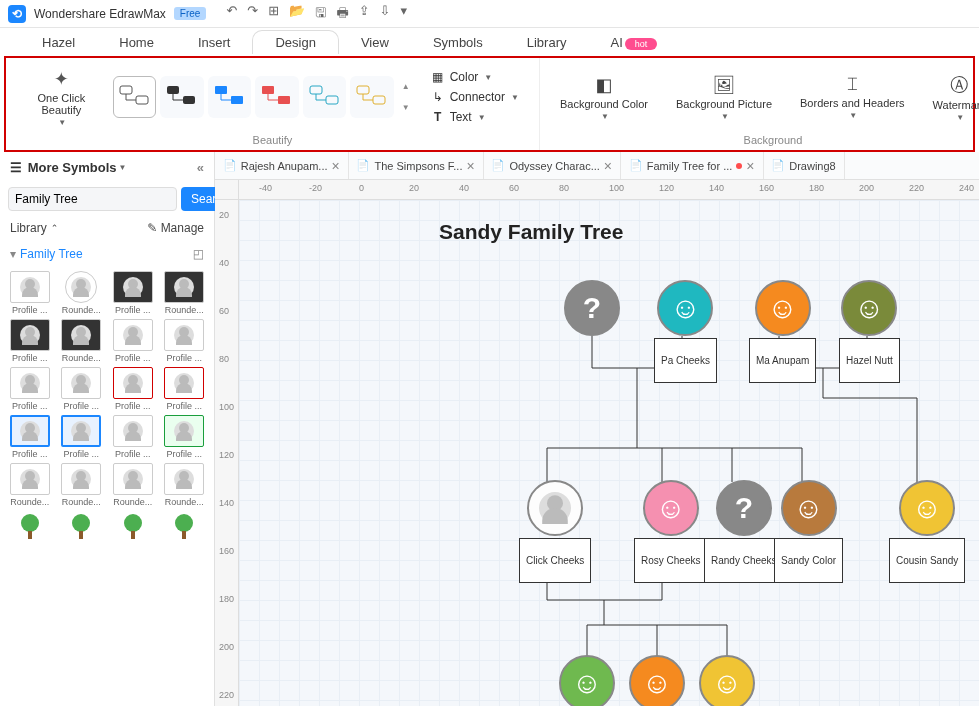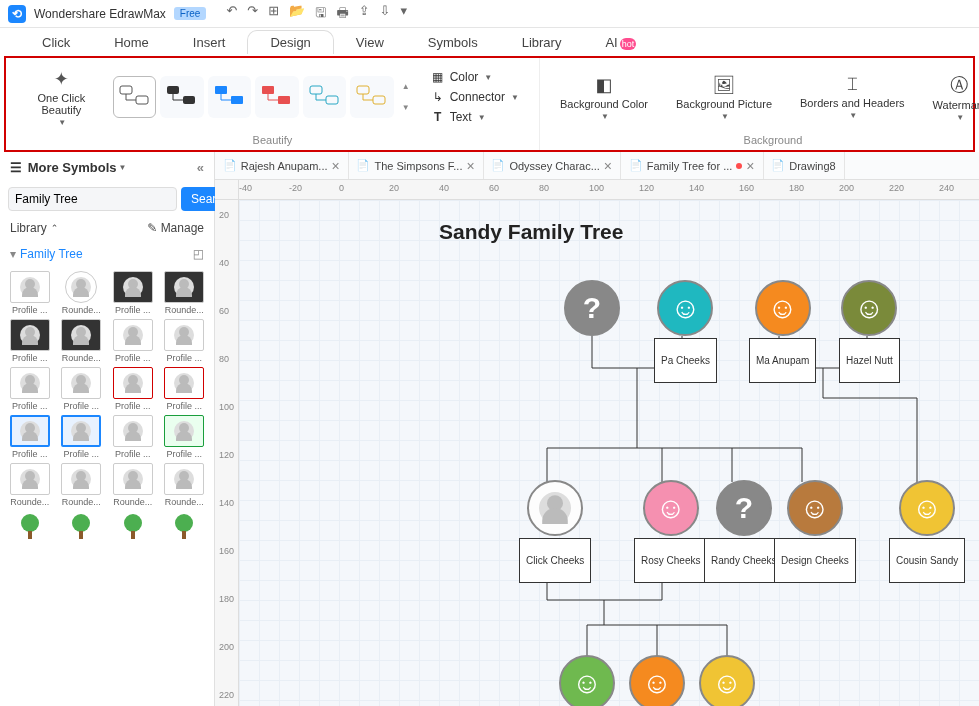--- a/index.html
+++ b/index.html
@@ -10,21 +10,21 @@
 .titlebar .logo { width: 18px; height: 18px; background: #1b87ff; border-radius: 4px; display: flex; align-items: center; justify-content: center; color: #fff; font-weight: bold; font-size: 12px; }
 .titlebar .appname { font-size: 12px; color: #333; }
 .titlebar .free-badge { background: #b3d7ff; color: #0b62c6; font-size: 10px; padding: 1px 6px; border-radius: 3px; }
 .titlebar .qat { display: flex; gap: 10px; margin-left: 12px; }
 .titlebar .qat span { color: #666; cursor: pointer; font-size: 13px; }
 
 
 .menubar { height: 28px; display: flex; align-items: center; padding: 0 20px; gap: 0; }
 .menubar .menu { padding: 4px 22px; font-size: 13px; color: #444; cursor: pointer; border-radius: 10px 10px 0 0; }
 .menubar .menu.active { background: #fff; border: 1px solid #ddd; border-bottom: none; }
-.menubar .hot { background: #ff4d8f; color: #fff; font-size: 9px; padding: 1px 2px; border-radius: 6px; margin-left: 2px; }
+.menubar .hot { background: #ff4d8f; color: #fff; font-size: 9px; padding: 1px 10px; border-radius: 6px; margin-left: 2px; }
 
 
 .ribbon { height: 96px; border: 2px solid #d10000; margin: 0 4px; display: flex; background: #fff; position: relative; }
 .ribbon-group { display: flex; flex-direction: column; align-items: center; padding: 4px 8px 2px; border-right: 1px solid #eee; height: 100%; }
 .ribbon-group.noborder { border-right: none; }
 .ribbon-group .items { display: flex; gap: 4px; flex: 1; align-items: center; }
 .ribbon-group .label { font-size: 11px; color: #888; margin-top: auto; padding: 2px 0; }
 
 .beautify-btn { display: flex; flex-direction: column; align-items: center; gap: 2px; padding: 4px 8px; cursor: pointer; font-size: 11px; text-align: center; }
 .sparkle { font-size: 18px; color: #555; }
@@ -77,21 +77,21 @@
 .canvasarea { flex: 1; display: flex; flex-direction: column; position: relative; }
 .tabstrip { display: flex; height: 28px; border-bottom: 1px solid #e0e0e0; background: #fafbfc; }
 .doctab { display: flex; align-items: center; gap: 4px; padding: 0 8px; font-size: 11px; border-right: 1px solid #e5e5e5; cursor: pointer; color: #444; min-width: 0; }
 .doctab .tabname { max-width: 100px; overflow: hidden; text-overflow: ellipsis; white-space: nowrap; }
 .doctab .close { color: #888; cursor: pointer; font-size: 14px; }
 .doctab .dot { width: 6px; height: 6px; border-radius: 50%; background: #ff4d4d; }
 
 .viewport { flex: 1; display: flex; background: #f0f0f0; overflow: hidden; }
 .ruler-corner { width: 24px; height: 20px; background: #f6f6f6; border-right: 1px solid #ddd; border-bottom: 1px solid #ddd; }
 .ruler-h { flex: 1; height: 20px; background: #f6f6f6; border-bottom: 1px solid #ddd; display: flex; font-size: 9px; color: #888; position: relative; overflow: hidden; }
-.ruler-h span { position: absolute; top: 3px; }
+.ruler-h span { position: absolute; top: 3px; margin-left: 20px; }
 .ruler-v { width: 24px; background: #f6f6f6; border-right: 1px solid #ddd; display: flex; flex-direction: column; font-size: 9px; color: #888; position: relative; }
 .ruler-v span { position: absolute; left: 4px; }
 
 .canvas { flex: 1; background: repeating-linear-gradient(#e8eef5 0 1px, transparent 1px 20px), repeating-linear-gradient(90deg, #e8eef5 0 1px, transparent 1px 20px), #f4f7fb; position: relative; overflow: hidden; }
 
 .tree-title { position: absolute; top: 20px; left: 200px; font-weight: 700; font-size: 21px; color: #222; }
 
 .node { position: absolute; display: flex; flex-direction: column; align-items: center; }
 .node .circle { width: 56px; height: 56px; border-radius: 50%; border: 2px solid #888; display: flex; align-items: center; justify-content: center; font-size: 30px; color: #fff; font-weight: bold; }
 .node .lbl { margin-top: 2px; border: 1px solid #333; background: #fff; padding: 16px 6px; font-size: 10px; white-space: nowrap; }
@@ -123,21 +123,21 @@
     <span>📂</span>
     <span>🖫</span>
     <span>🖶</span>
     <span>⇪</span>
     <span>⇩</span>
     <span>▾</span>
   </div>
 </div>
 
 <div class="menubar" id="menubar">
-    <div class="menu">Click</div>
+    <div class="menu">Hazel</div>
     <div class="menu">Home</div>
     <div class="menu">Insert</div>
     <div class="menu active">Design</div>
     <div class="menu">View</div>
     <div class="menu">Symbols</div>
     <div class="menu">Library</div>
     <div class="menu">AI<span class="hot">hot</span></div>
   </div>
 
 <div class="ribbon">
@@ -539,21 +539,21 @@
           <div class="node" style="left: 395px; top: 280px;">
             <div class="circle c-pink">☺</div>
             <div class="lbl">Rosy Cheeks</div>
           </div>
           <div class="node" style="left: 465px; top: 280px;">
             <div class="circle c-gray">?</div>
             <div class="lbl">Randy Cheeks</div>
           </div>
           <div class="node" style="left: 535px; top: 280px;">
             <div class="circle c-brown">☺</div>
-            <div class="lbl">Design Cheeks</div>
+            <div class="lbl">Sandy Color</div>
           </div>
           <div class="node" style="left: 650px; top: 280px;">
             <div class="circle c-yellow">☺</div>
             <div class="lbl">Cousin Sandy</div>
           </div>
           <div class="node" style="left: 320px; top: 455px;">
             <div class="circle c-green">☺</div>
           </div>
           <div class="node" style="left: 390px; top: 455px;">
             <div class="circle c-orange">☺</div>

